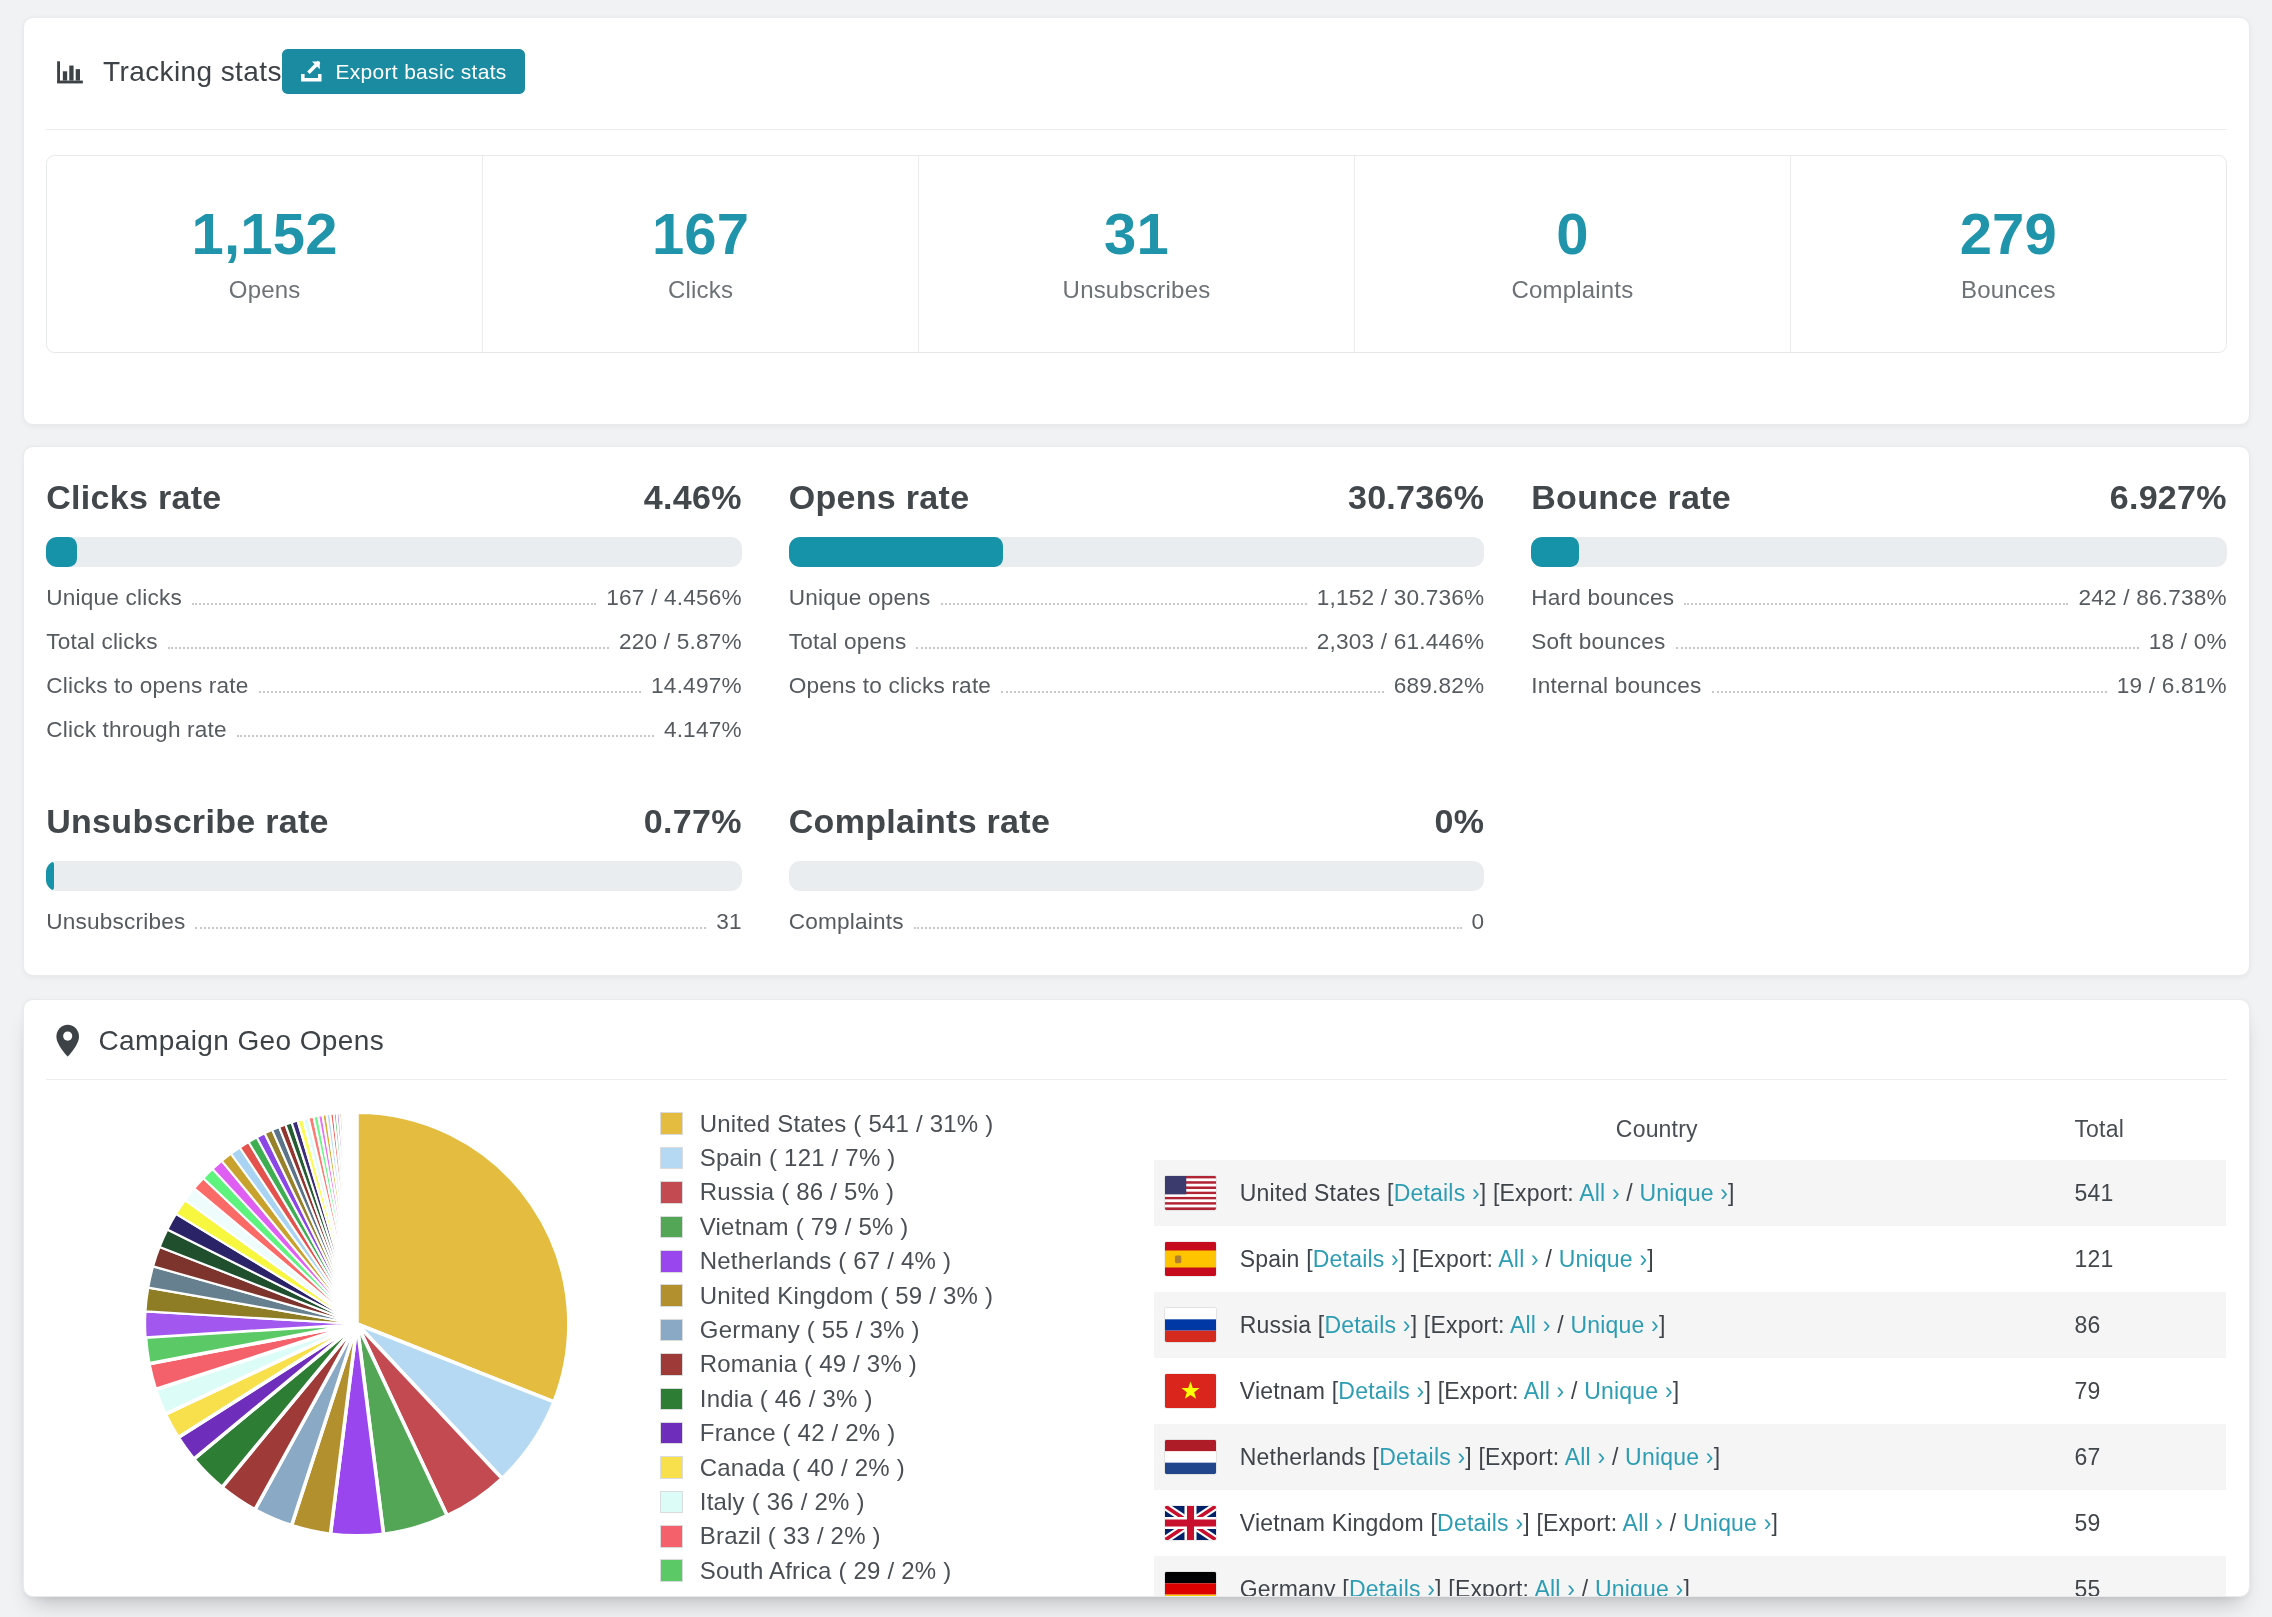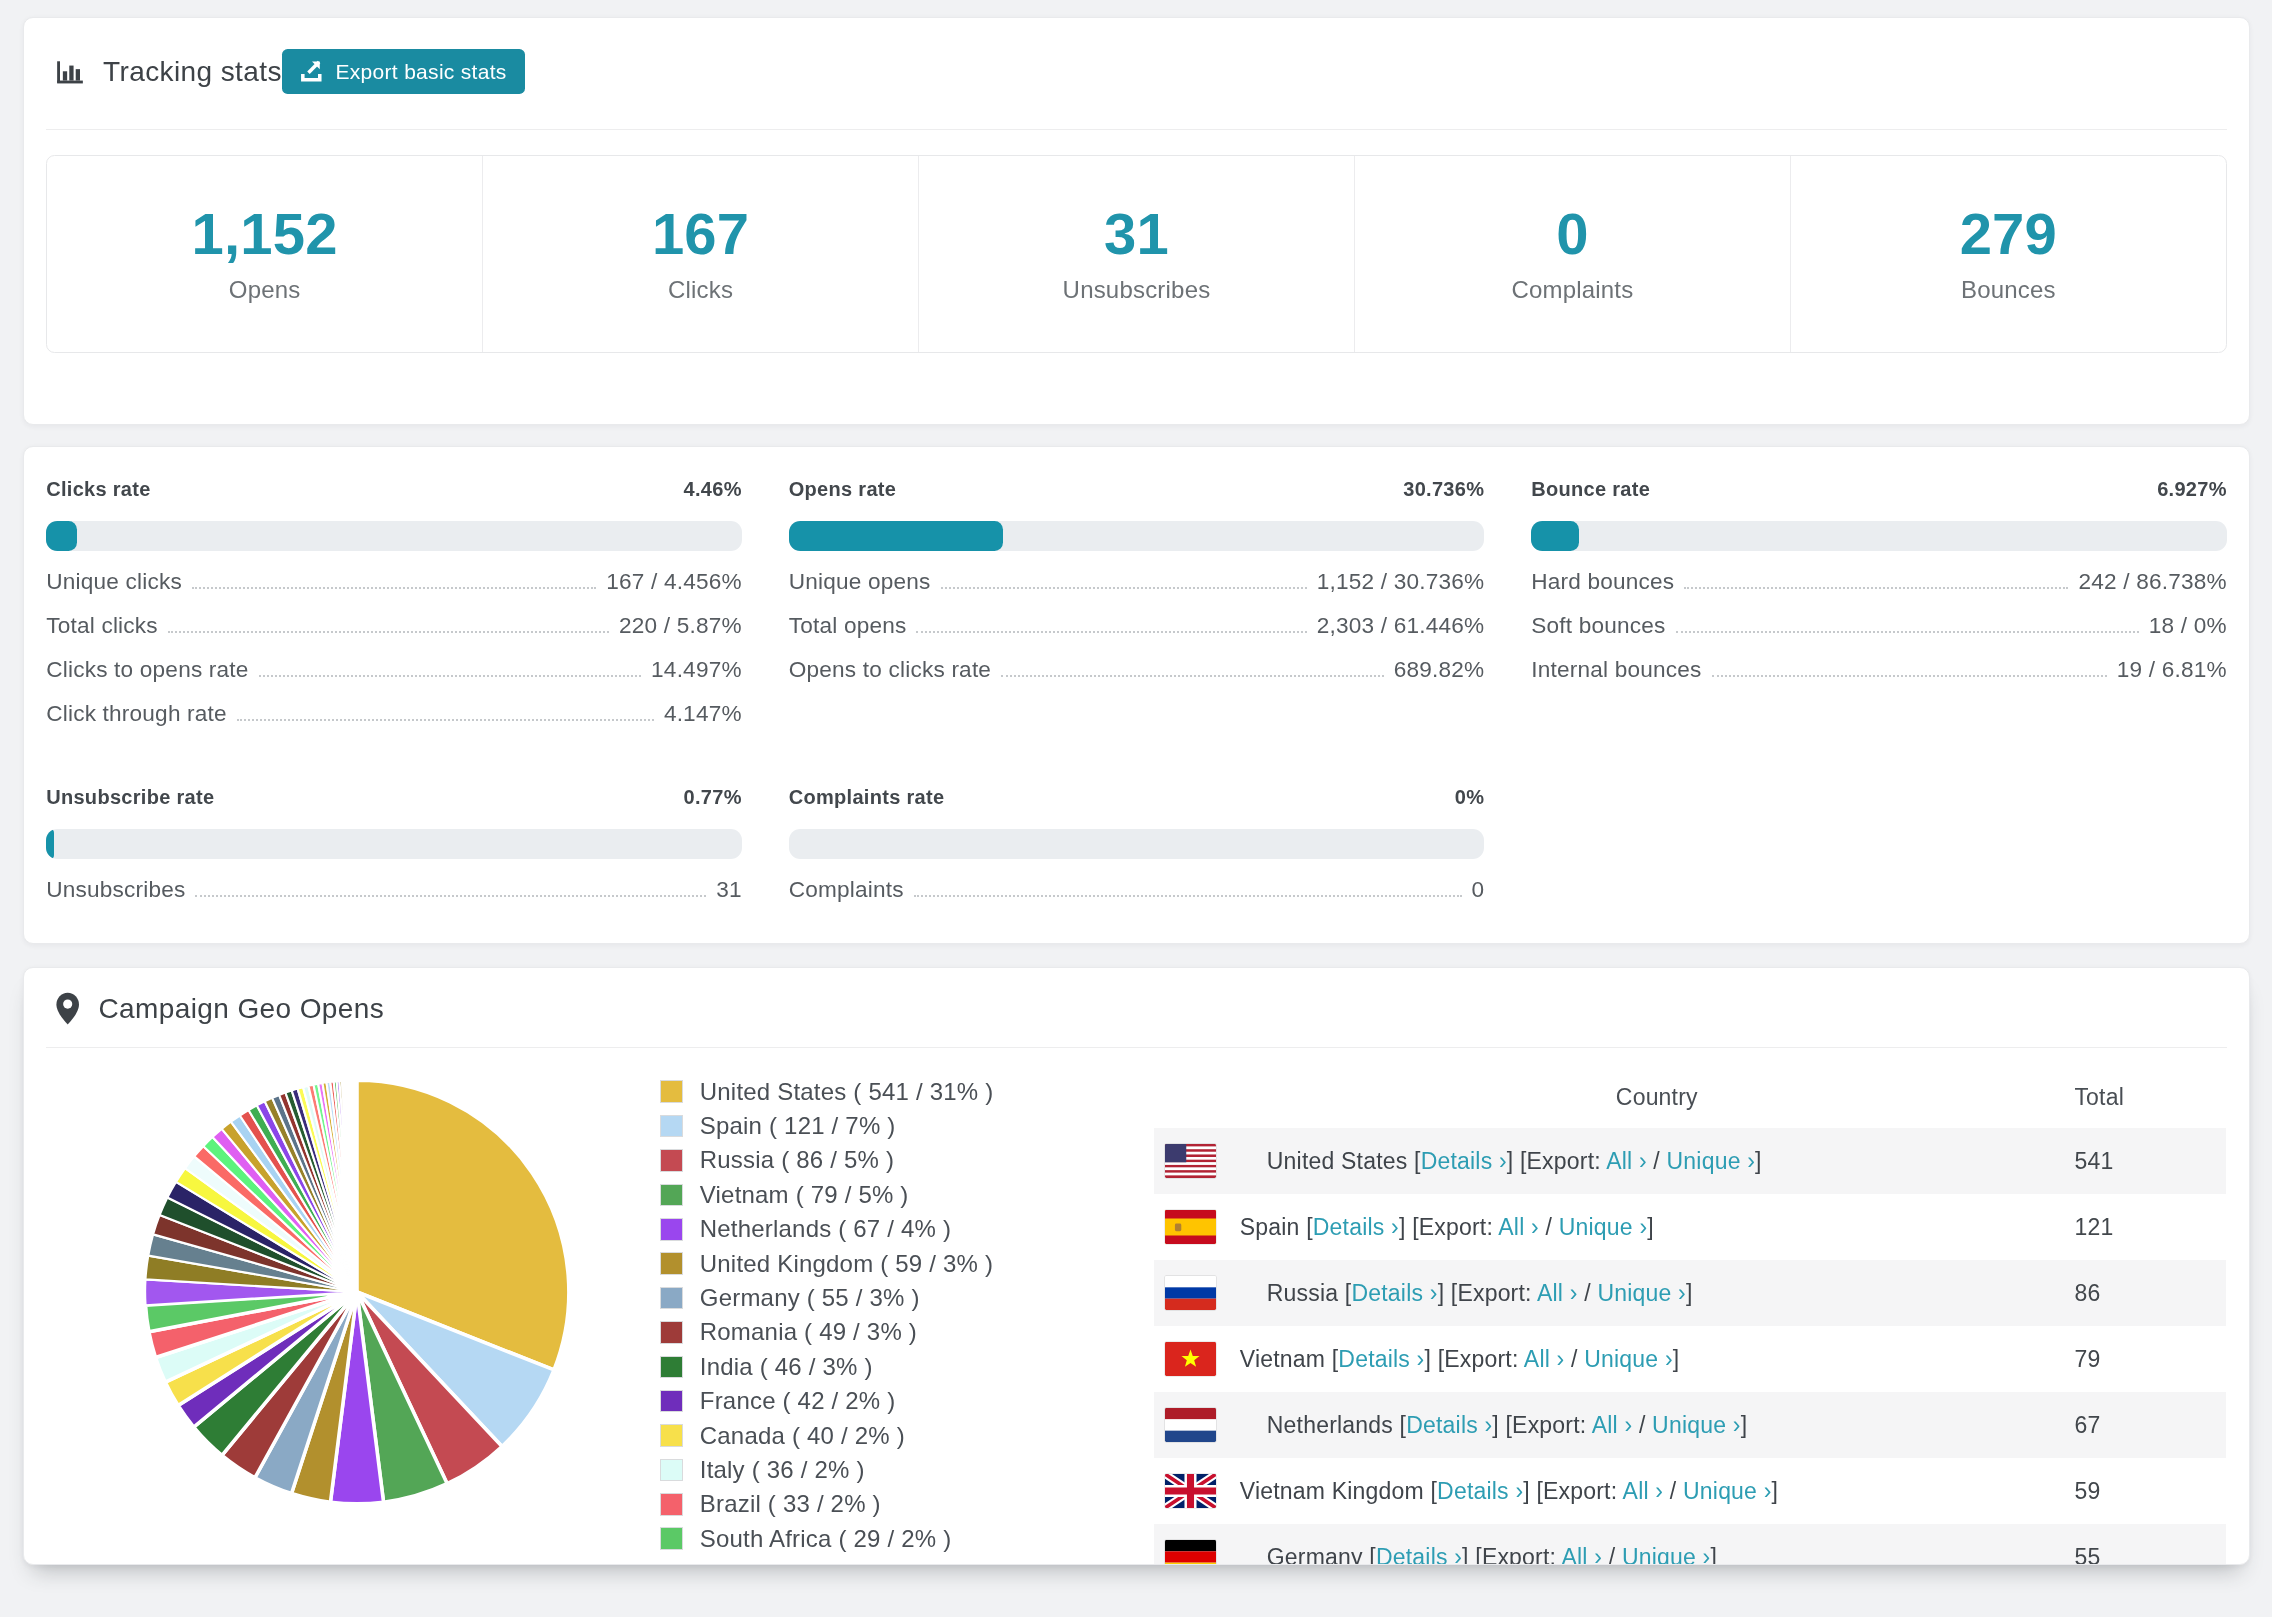--- a/index.html
+++ b/index.html
@@ -36,42 +36,42 @@
   .sum-lbl{font-size:24px;color:#6d7276;margin-top:12.7px;}
   
   .export-btn{
     display:inline-flex;align-items:center;gap:11.3px;border:none;cursor:pointer;
     background:#1a8ba1;color:#ffffff;font-family:inherit;font-size:21px;letter-spacing:0.3px;
     height:45px;padding:0 18.4px;border-radius:5.6px;
   }
   
   .rates-grid{display:grid;grid-template-columns:repeat(3,1fr);column-gap:47px;row-gap:59px;}
   .rate-head{display:flex;justify-content:space-between;align-items:baseline;}
-  .rate-title,.rate-value{font-size:20px;font-weight:700;color:#42474c;letter-spacing:0.3px;}
+  .rate-title,.rate-value{font-size:34px;font-weight:700;color:#42474c;letter-spacing:0.3px;}
   .bar-track{margin-top:20px;height:30px;background:#eaedf0;border-radius:11.3px;overflow:hidden;}
   .bar-fill{height:100%;background:#1692a9;border-radius:8.5px;}
   .rate-rows{margin-top:11.3px;}
   .stat-row{display:flex;align-items:flex-end;margin-top:17px;font-size:22.6px;color:#565b60;line-height:27px;}
   .stat-label{white-space:nowrap;}
   .stat-value{white-space:nowrap;}
   .dots{flex:1;border-bottom:2.1px dotted #c6c9cc;margin:0 10px 6.4px;}
   
   .geo-content{display:flex;padding:18.4px 23px 0 22.6px;}
   .pie-wrap{width:614px;flex:none;}
   .pie-wrap svg{display:block;margin-left:85px;}
   .legend{width:494px;flex:none;padding-top:11.3px;}
   .legend-item{display:flex;align-items:center;margin-bottom:6.4px;}
   .swatch{width:22.6px;height:22.6px;border:1.4px solid #d9dbdd;box-sizing:border-box;margin-right:17px;flex:none;}
   .legend-text{font-size:24px;color:#4a4f55;}
   .geo-table{flex:1;}
   .geo-header{display:flex;align-items:center;height:62px;padding-left:85px;font-size:23px;color:#494e54;}
   .gh-country{flex:1;text-align:center;}
   .gh-total{width:152px;}
   .geo-row{display:flex;align-items:center;height:66px;padding-left:10.6px;}
-  .geo-row.stripe{background:#f5f5f6;gap:27px;}
+  .geo-row.stripe{background:#f5f5f6;}
   .flag{flex:none;margin-right:24px;line-height:0;}
   .flag svg{box-shadow:0 0 0 0.7px rgba(0,0,0,.10);border-radius:1.4px;}
   .geo-main{flex:1;font-size:23px;color:#3f444a;}
   .geo-total{width:152px;font-size:23px;color:#42474c;}
   .glink{color:#2d9db3;text-decoration:none;cursor:pointer;}
   .dark{color:#3f444a;}
 </style>
 </head>
 <body>
 

